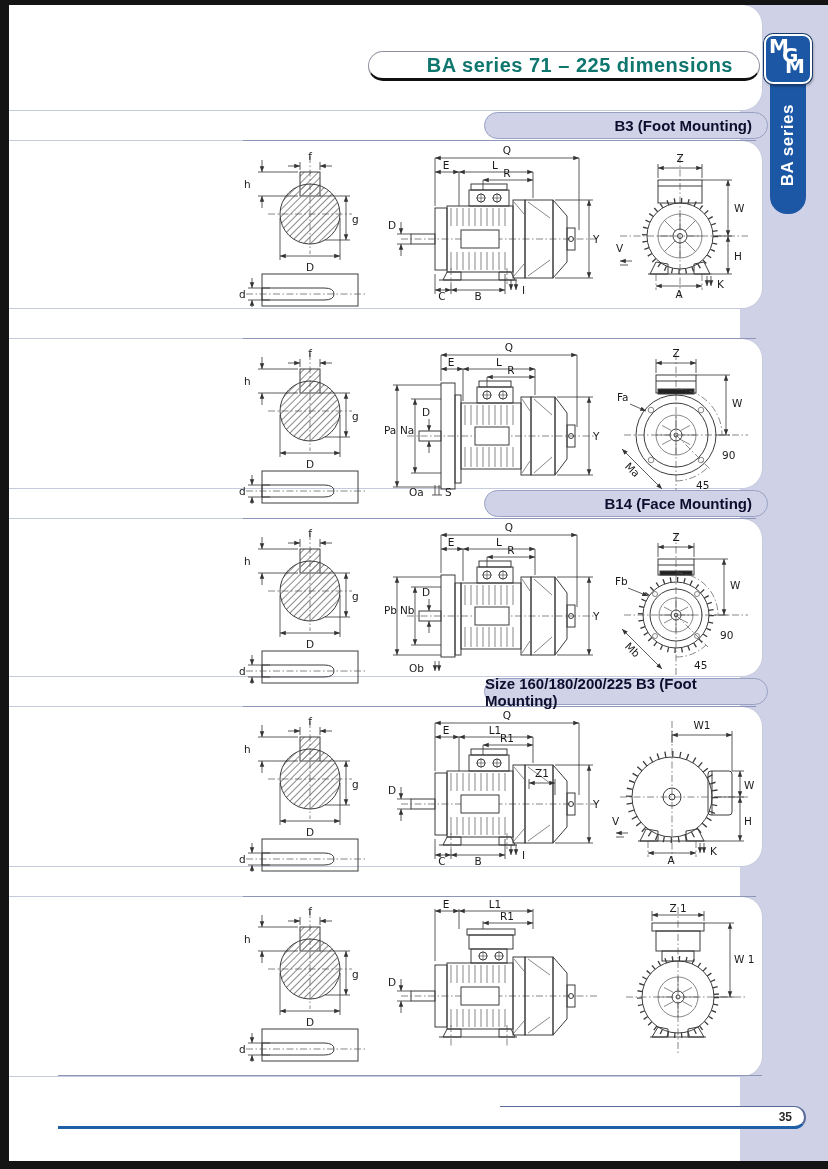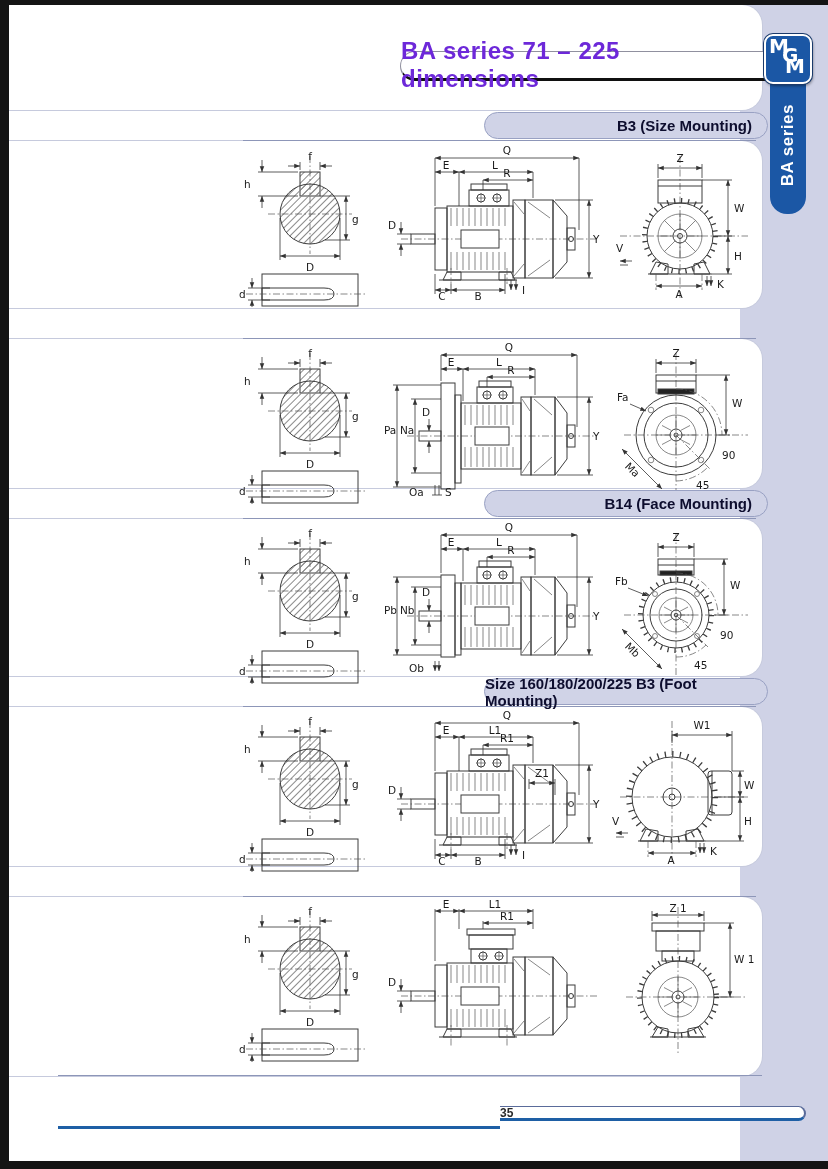--- a/index.html
+++ b/index.html
@@ -7,39 +7,39 @@
         font-family:"Liberation Sans",sans-serif;}
   .edge{position:absolute;background:#141414;}
   #col{position:absolute;left:740px;top:5px;width:88px;height:1156px;background:#cfd2e6;}
   .card{position:absolute;left:9px;width:753px;background:#fff;border-radius:0 20px 20px 0;
         box-shadow:0 0 0 1px #c6cadd;}
   .banner{position:absolute;left:484px;width:284px;height:27px;background:#d0d3e7;
           border:1px solid #99a1c3;border-radius:14px;box-sizing:border-box;
           display:flex;align-items:center;justify-content:flex-end;padding-right:15px;
           font-weight:bold;font-size:15px;color:#0d0d2e;z-index:3;}
   .secline{position:absolute;left:243px;width:513px;height:1px;background:#8d96b8;z-index:2;}
-  #title-pill{position:absolute;left:400px;top:51px;width:392px;height:30px;background:#fff;
+  #title-pill{position:absolute;left:368px;top:51px;width:392px;height:30px;background:#fff;
           border:1.5px solid #90909f;border-bottom:3px solid #101010;border-radius:16px;
           box-sizing:border-box;display:flex;align-items:center;justify-content:flex-end;
-          padding-right:26px;font-weight:bold;font-size:24px;letter-spacing:.5px;color:#6d28d9;z-index:4;}
+          padding-right:26px;font-weight:bold;font-size:20px;letter-spacing:.5px;color:#0f766e;z-index:4;}
   #logo{position:absolute;left:764px;top:34px;width:48px;height:50px;background:#1b57a5;
         border:2px solid #fff;border-radius:9px;box-sizing:border-box;z-index:6;
         box-shadow:0 0 0 1px #1a3a6b,1px 2px 3px rgba(0,0,0,.4);}
   #logo span{position:absolute;color:#fff;font-weight:bold;font-family:"DejaVu Sans",sans-serif;
         font-size:20px;line-height:20px;}
   #side-tab{position:absolute;left:770px;top:76px;width:36px;height:138px;background:#1b57a5;
         border-radius:0 0 17px 17px;z-index:5;display:flex;align-items:center;justify-content:center;}
   #side-tab div{writing-mode:vertical-rl;transform:rotate(180deg);color:#fff;font-weight:bold;
         font-size:17px;letter-spacing:.5px;}
   #foot-grey{position:absolute;left:58px;top:1075px;width:704px;height:1px;background:#8d96b8;}
   #foot-blue{position:absolute;left:58px;top:1126px;width:442px;height:3px;background:#1e5fa5;}
-  #page-pill{position:absolute;left:500px;top:1106px;width:306px;height:15px;background:#fff;
+  #page-pill{position:absolute;left:500px;top:1106px;width:306px;height:23px;background:#fff;
         border-top:1px solid #5a6b9a;border-right:2px solid #5a6b9a;border-bottom:3px solid #1e5fa5;
         border-radius:0 12px 12px 0;box-sizing:border-box;z-index:2;
-        display:flex;align-items:center;padding-right:12px;
+        display:flex;align-items:center;justify-content:flex-end;padding-right:12px;
         font-weight:bold;font-size:12px;color:#2a2a2a;}
   svg.fig{position:absolute;z-index:2;overflow:visible;}
   svg text{font-family:"DejaVu Sans",sans-serif;font-size:10.5px;fill:#1a1a1a;}
   .ol{stroke:#3c3c3c;stroke-width:1;fill:none;}
   .fin{stroke:#555;stroke-width:.7;fill:none;}
   .dl{stroke:#333;stroke-width:.8;fill:none;}
   .cl{stroke:#555;stroke-width:.7;fill:none;stroke-dasharray:7 2.5 1.5 2.5;}
 </style>
 </head>
 <body>
@@ -72,21 +72,21 @@
   <div id="side-tab">
       <div>BA series</div>
     </div>
   <div id="logo">
     <span style="left:3px;top:0">M</span>
     <span style="left:16px;top:9px">G</span>
     <span style="left:19px;top:20px">M</span>
   </div>
 
   <div class="banner" style="top:112px">
-      <span>B3 (Size Mounting)</span>
+      <span>B3 (Foot Mounting)</span>
     </div>
   <div class="secline" style="top:140px"></div>
   <div class="secline" style="top:338px"></div>
   <div class="banner" style="top:490px">
       <span>B14 (Face Mounting)</span>
     </div>
   <div class="secline" style="top:518px"></div>
   <div class="banner" style="top:678px">
       <span>Size 160/180/200/225 B3 (Foot Mounting)</span>
     </div>

